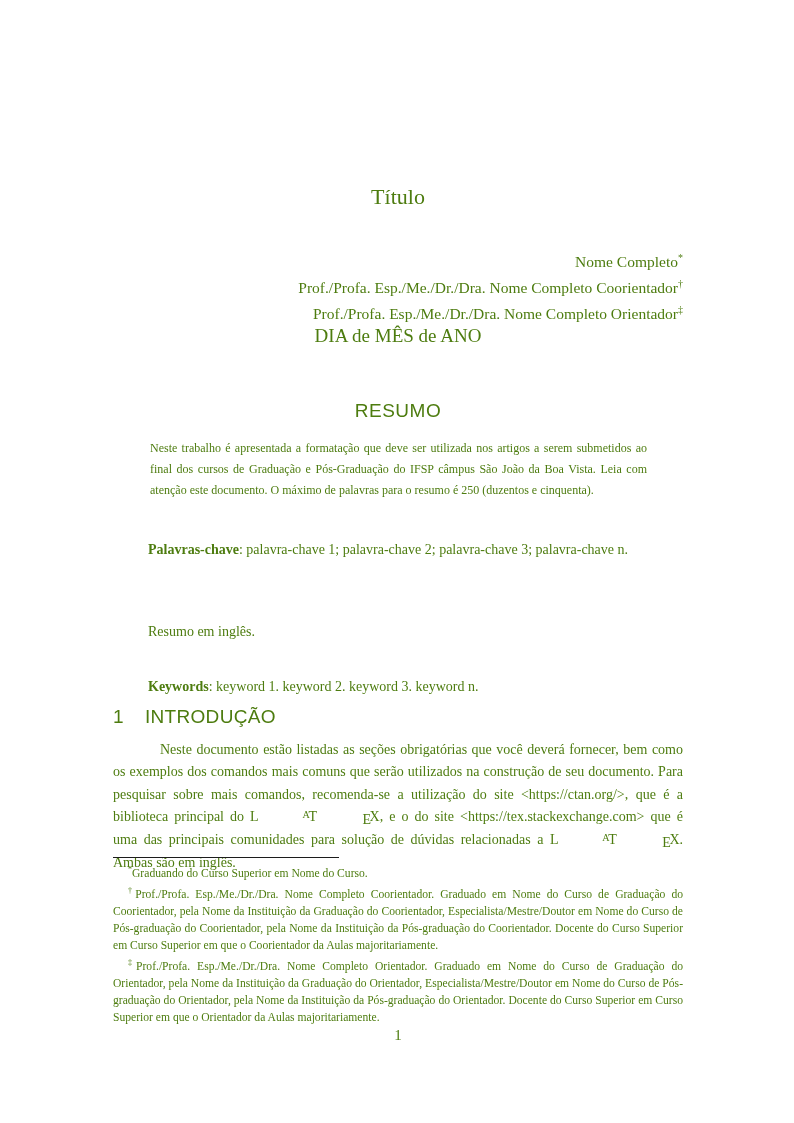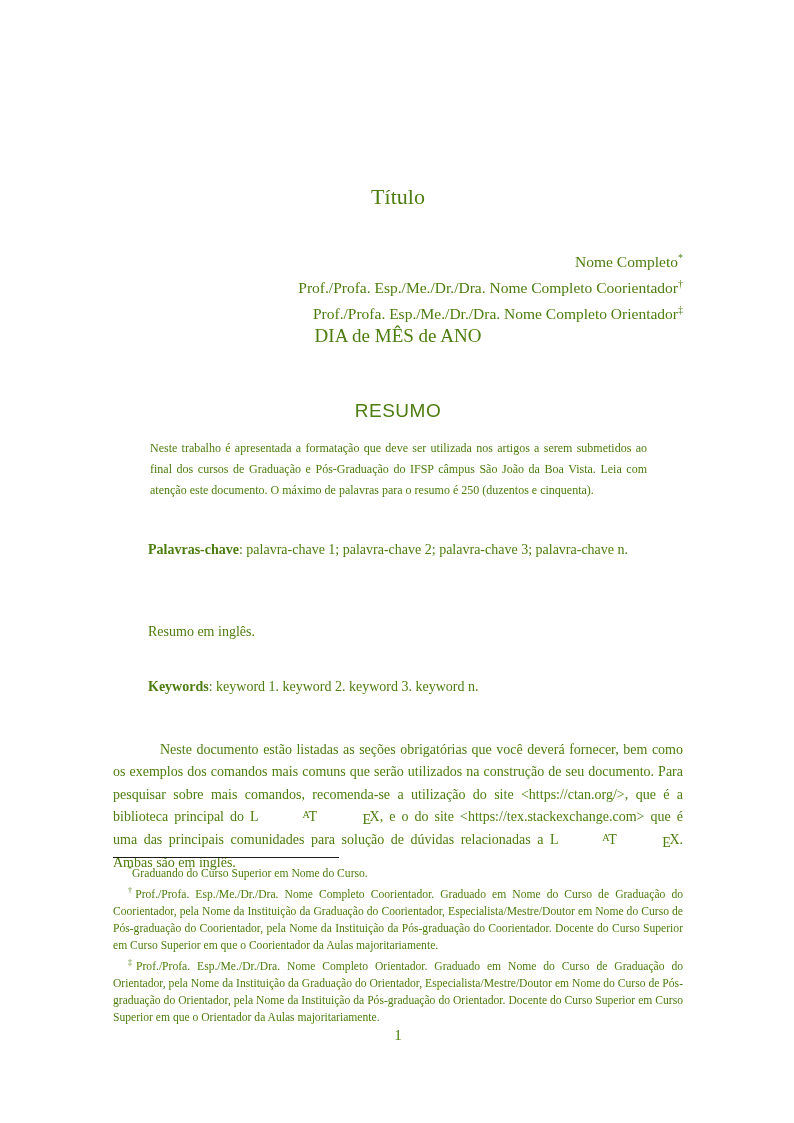--- a/index.html
+++ b/index.html
@@ -140,20 +140,21 @@
 
   <p class="abs inner-col resumo-body">Neste trabalho é apresentada a formatação que deve ser utilizada nos artigos a serem submetidos ao final dos cursos de Graduação e Pós-Graduação do IFSP câmpus São João da Boa Vista. Leia com atenção este documento. O máximo de palavras para o resumo é 250 (duzentos e cinquenta).</p>
 
   <p class="abs inner-col kw kw-pt"><b>Palavras-chave</b><span>: palavra-chave 1; palavra-chave 2; palavra-chave 3; palavra-chave n.</span></p>
 
 
   <p class="abs inner-col abstract-body">Resumo em inglês.</p>
 
   <p class="abs inner-col kw kw-en"><b>Keywords</b><span>: keyword 1. keyword 2. keyword 3. keyword n.</span></p>
 
+  <h2 class="abs num-heading"><span class="sec-num">1</span><span>INTRODUÇÃO</span></h2>
 
   <p class="abs intro-body">Neste documento estão listadas as seções obrigatórias que você deverá fornecer, bem como os exemplos dos comandos mais comuns que serão utilizados na construção de seu documento. Para pesquisar sobre mais comandos, recomenda-se a utilização do site &lt;https://ctan.org/&gt;, que é a biblioteca principal do <span class="latex">L<span class="lx-a">A</span>T<span class="lx-e">E</span>X</span>, e o do site &lt;https://tex.stackexchange.com&gt; que é uma das principais comunidades para solução de dúvidas relacionadas a <span class="latex">L<span class="lx-a">A</span>T<span class="lx-e">E</span>X</span>. Ambas são em inglês.</p>
 
   <div class="abs footnote-rule"></div>
 
   <div class="abs footnotes">
     <p><sup>*</sup><span>Graduando do Curso Superior em Nome do Curso.</span></p>
     <p><sup>†</sup><span>Prof./Profa. Esp./Me./Dr./Dra. Nome Completo Coorientador. Graduado em Nome do Curso de Graduação do Coorientador, pela Nome da Instituição da Graduação do Coorientador, Especialista/Mestre/Doutor em Nome do Curso de Pós-graduação do Coorientador, pela Nome da Instituição da Pós-graduação do Coorientador. Docente do Curso Superior em Curso Superior em que o Coorientador da Aulas majoritariamente.</span></p>
     <p><sup>‡</sup><span>Prof./Profa. Esp./Me./Dr./Dra. Nome Completo Orientador. Graduado em Nome do Curso de Graduação do Orientador, pela Nome da Instituição da Graduação do Orientador, Especialista/Mestre/Doutor em Nome do Curso de Pós-graduação do Orientador, pela Nome da Instituição da Pós-graduação do Orientador. Docente do Curso Superior em Curso Superior em que o Orientador da Aulas majoritariamente.</span></p>
   </div>

